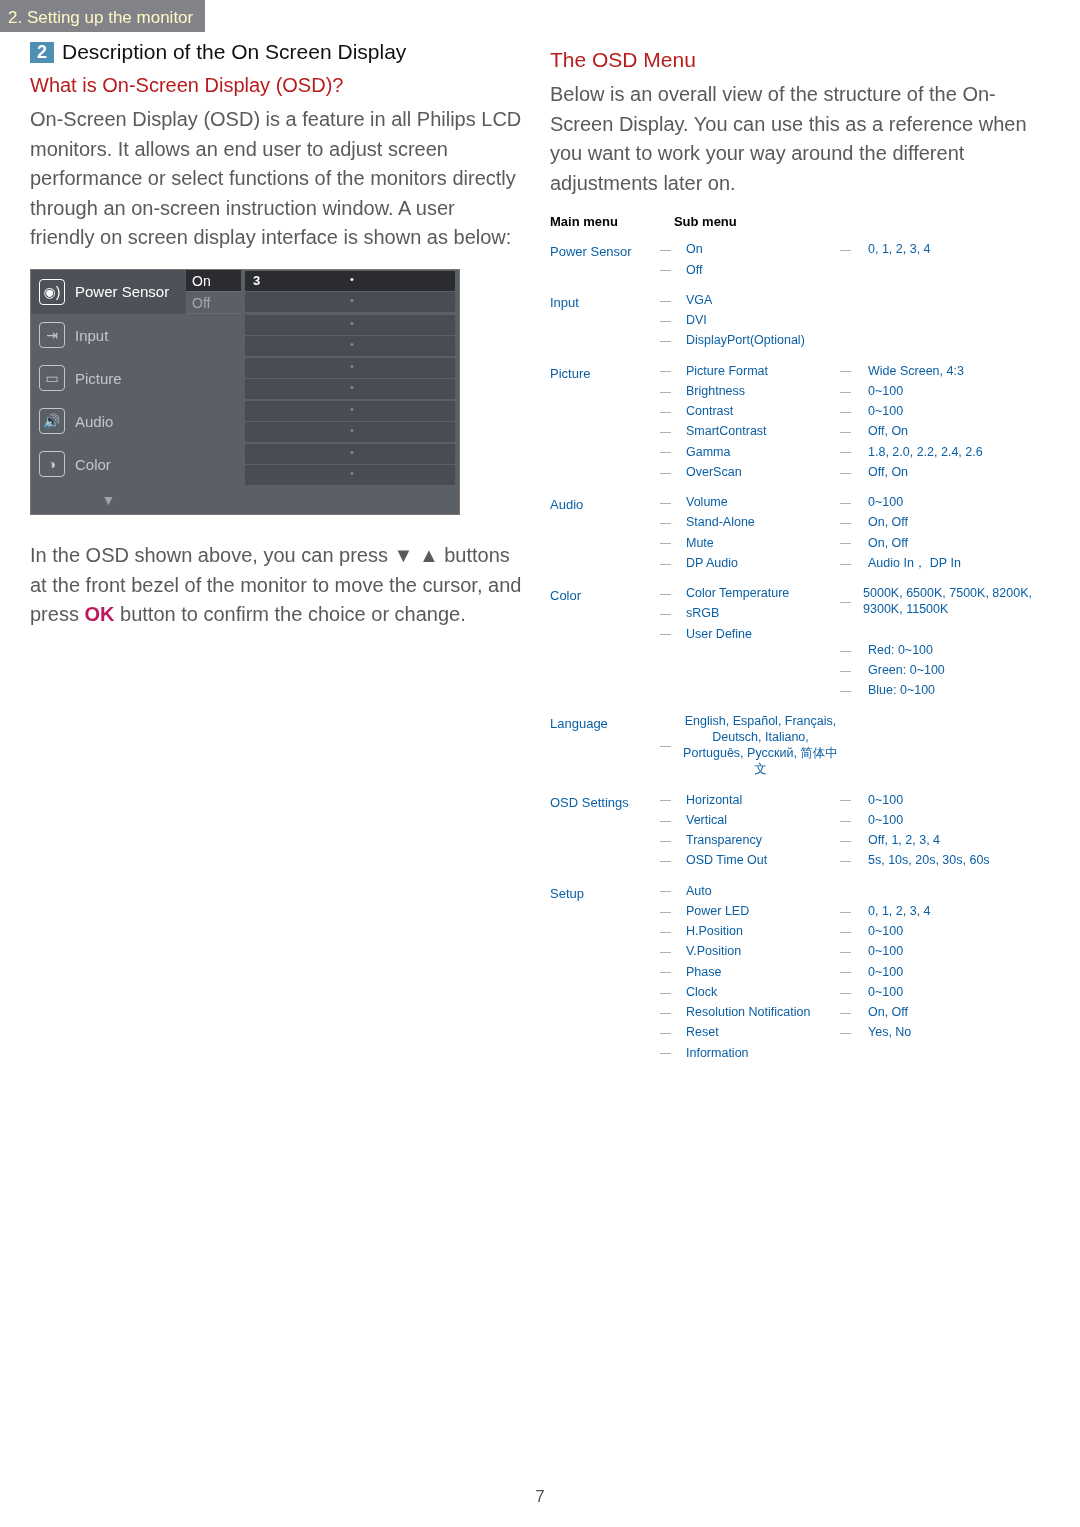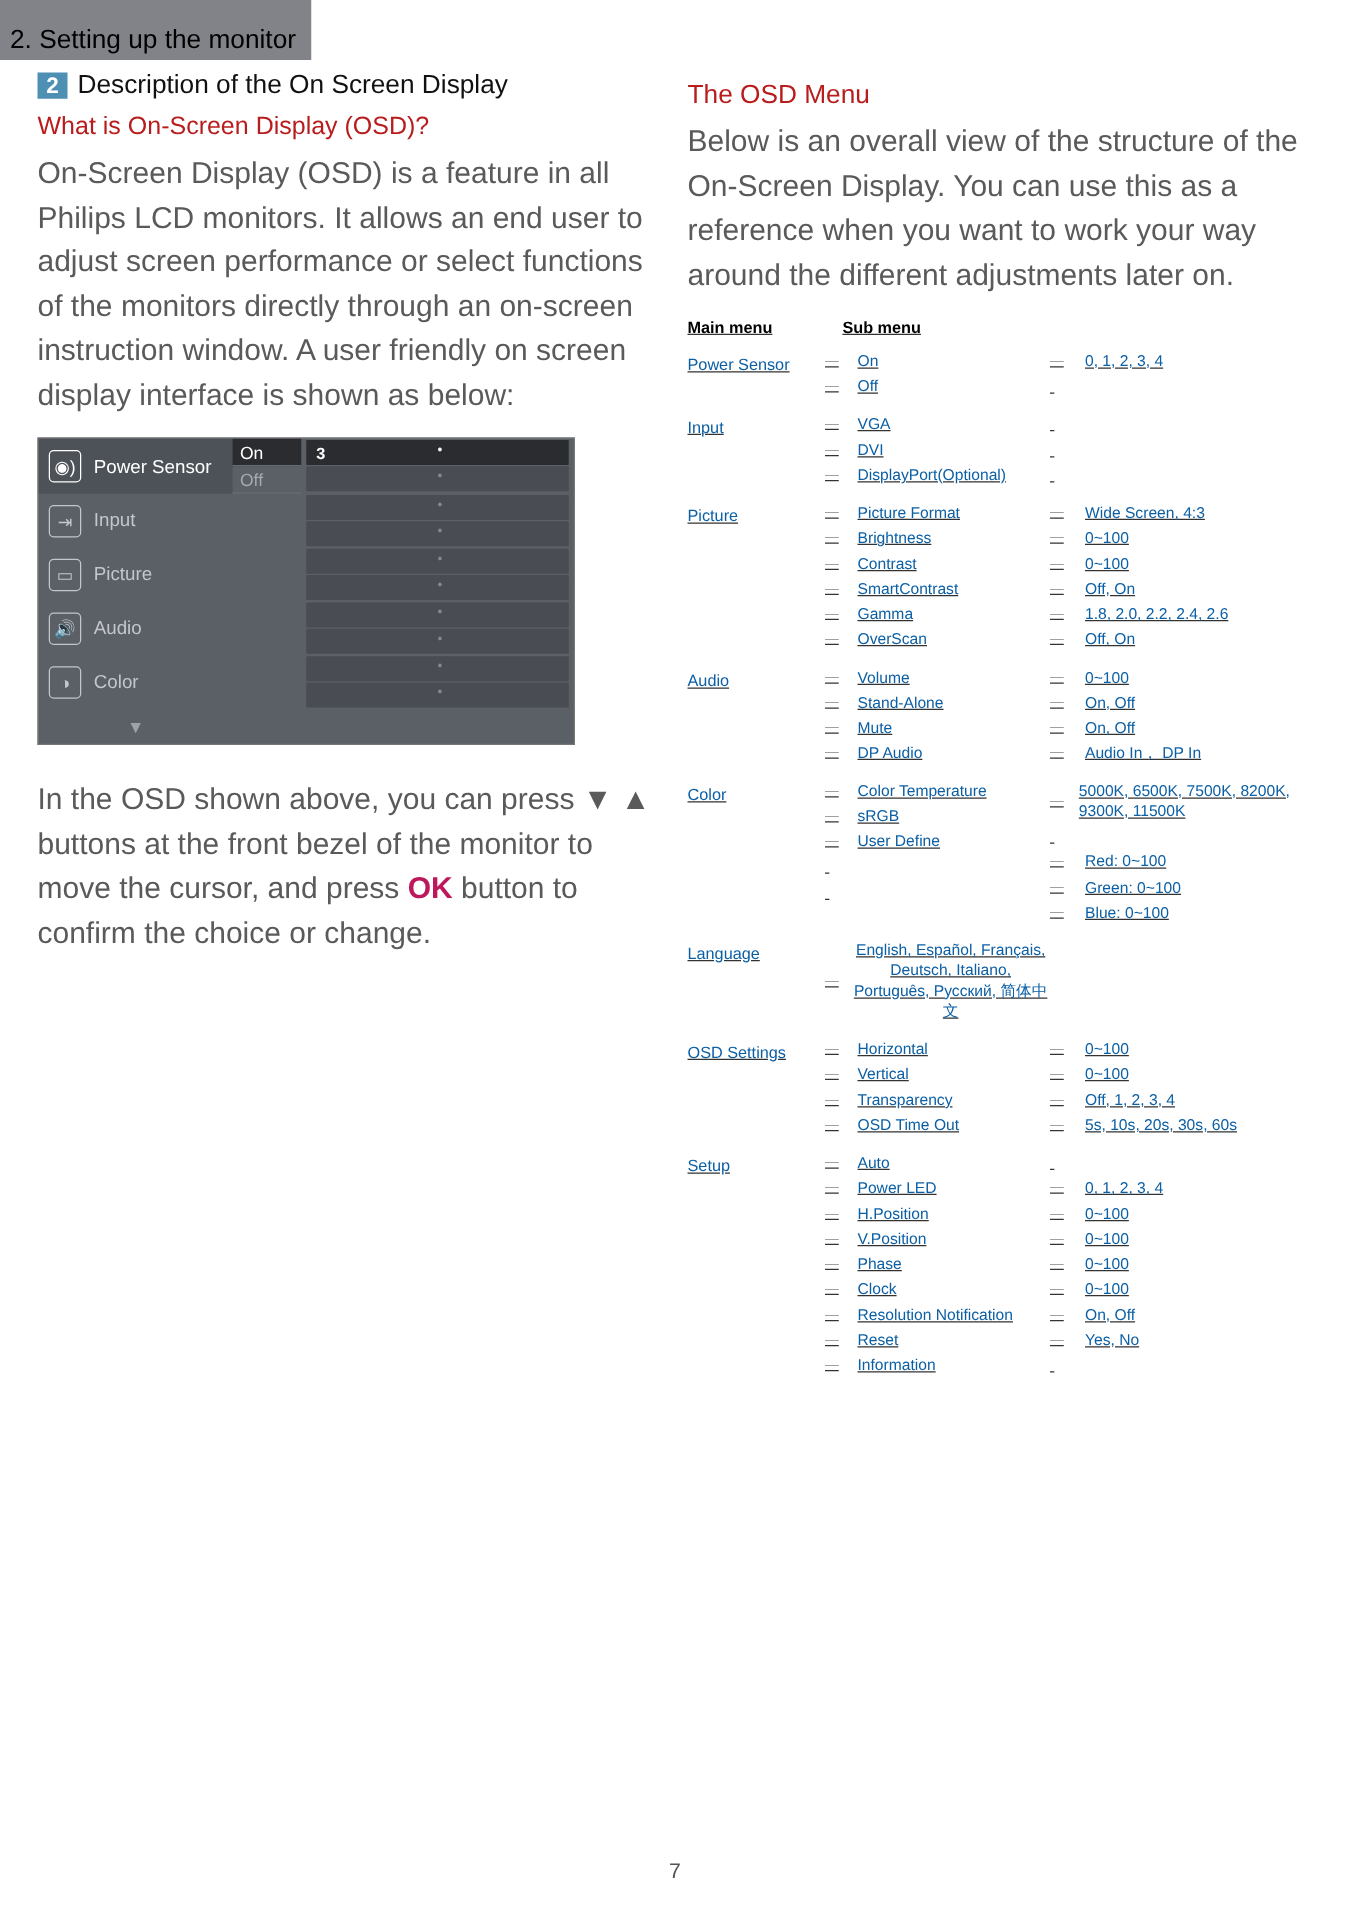--- a/index.html
+++ b/index.html
@@ -6,35 +6,35 @@
   body {
     font-family: "Gill Sans", "Gill Sans MT", "Segoe UI", sans-serif;
     width: 1080px;
     height: 1527px;
     background: #fff;
     color: #333;
     position: relative;
   }
   .tab-label {
     background: #818389;
-    color: #000000;
-    font-size: 21px;
-    padding: 20px 12px 4px 8px;
+    color: #fef9c3;
+    font-size: 17px;
+    padding: 8px 12px 4px 8px;
     display: inline-block;
     font-weight: 300;
   }
   .content { display: flex; padding: 8px 30px 0 30px; gap: 28px; }
   .col { flex: 1; }
   .section-badge {
     display:inline-block; background:#4e8fb4; color:#fff;
     font-weight:bold; font-size:18px; padding:0 7px; margin-right:8px;
   }
   .h-title { font-size: 21px; font-weight: 500; color:#111; margin-bottom: 10px; display:flex; align-items:center;}
   .sub-h { font-size: 20px; font-weight:500; color:#b91c1c; margin: 8px 0; }
-  .body-text { font-size: 24px; line-height: 1.48; color:#5a5a5a; font-weight: 300; margin-bottom: 16px;}
+  .body-text { font-size: 20px; line-height: 1.48; color:#5a5a5a; font-weight: 300; margin-bottom: 16px;}
   .ok-strong { font-weight: 600; color:#be185d;}
   
   .osd-panel {
     width: 430px; background: #5b5f66;
     margin: 10px 0 26px 0;
     border: 1px solid #777;
   }
   .osd-row { display:flex; }
   .osd-left { width: 155px; padding: 6px 8px; display:flex; align-items:center; gap:10px;}
   .osd-left.sel { background:#4d5158; }
@@ -53,21 +53,21 @@
     height:20px; margin:1px 4px; background:#494c52;
     border-radius:1px; position:relative;
   }
   .osd-right-row.sel .bar { background:#2a2c30; display:flex; align-items:center; justify-content:space-between; padding:0 8px;}
   .osd-right-row.sel .bar .dot{ color:#fff; font-size:11px;}
   .osd-right-row.sel .bar .num{ color:#fff; font-size:13px; font-weight:600;}
   .osd-right-row .bar .dot{ position:absolute; left:50%; top:2px; color:#888; font-size:11px;}
   .osd-bottom .osd-left { justify-content:center; }
   .osd-bottom .tri { color:#9fa3a9; font-size:14px;}
   
-  .menu-tree { font-size: 12.5px; line-height:1.3;text-decoration:underline; }
+  .menu-tree { font-size: 12.5px; line-height:1.3; }
   .mt-head { display:flex; gap: 56px; font-weight:700; color:#000; font-size:13px; margin-bottom:10px;}
   .mt-main { display:flex; flex-direction:column; gap: 2px;}
   .mt-main-label { width: 110px; color:#0b5fa5; font-size:13px; padding-top:3px;}
   .mt-sub-col { width: 180px; display:flex; flex-direction:column; gap:4px;}
   .mt-sub-entry { display:flex; align-items:center; gap:10px;}
   .mt-branch { color:#999; width:16px; display:inline-block; font-size:11px;}
   .mt-sub-label { color:#0b5fa5; font-size:12.5px;}
   .mt-val-col { width: 210px; display:flex; flex-direction:column; gap:4px; }
   .mt-val-entry { display:flex; align-items:center; gap:10px; color:#0b5fa5; font-size:12.5px;}
   .mt-val-branch { width:18px; display:inline-block; color:#999; font-size:11px;}

